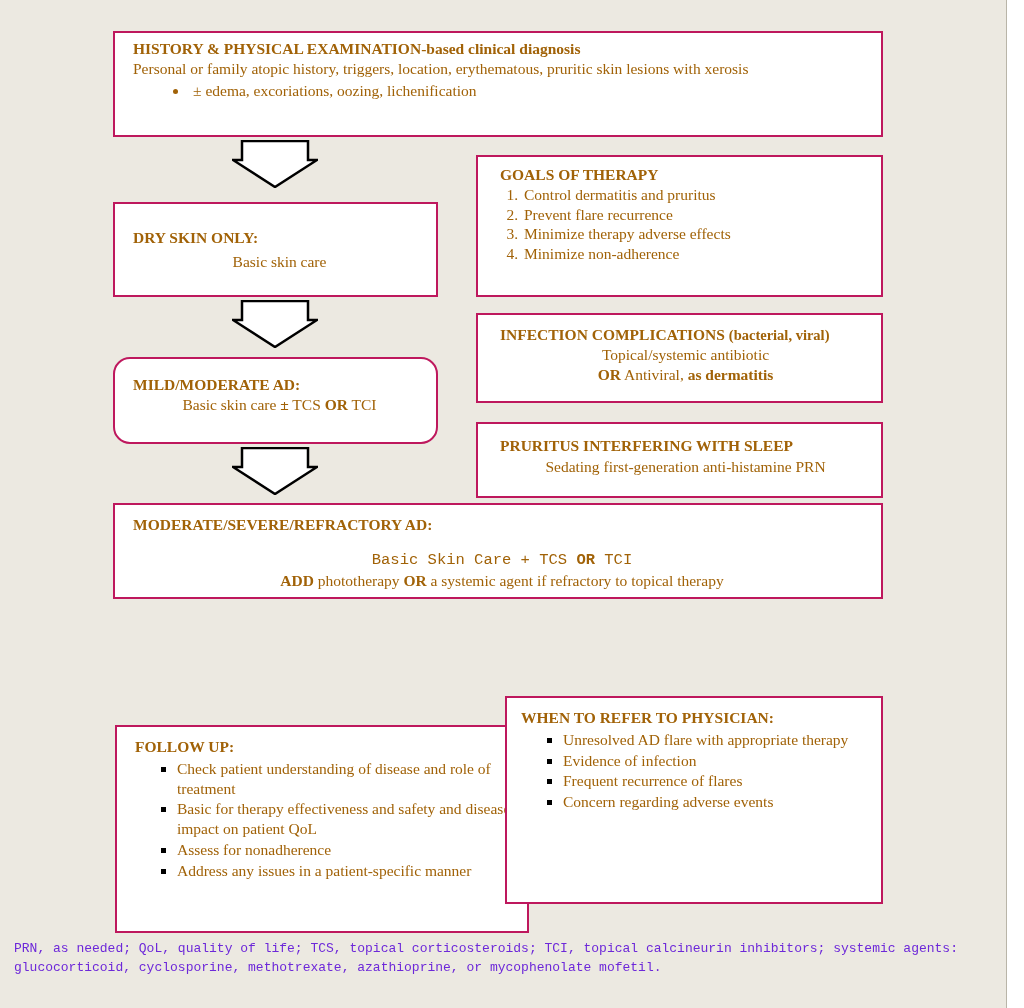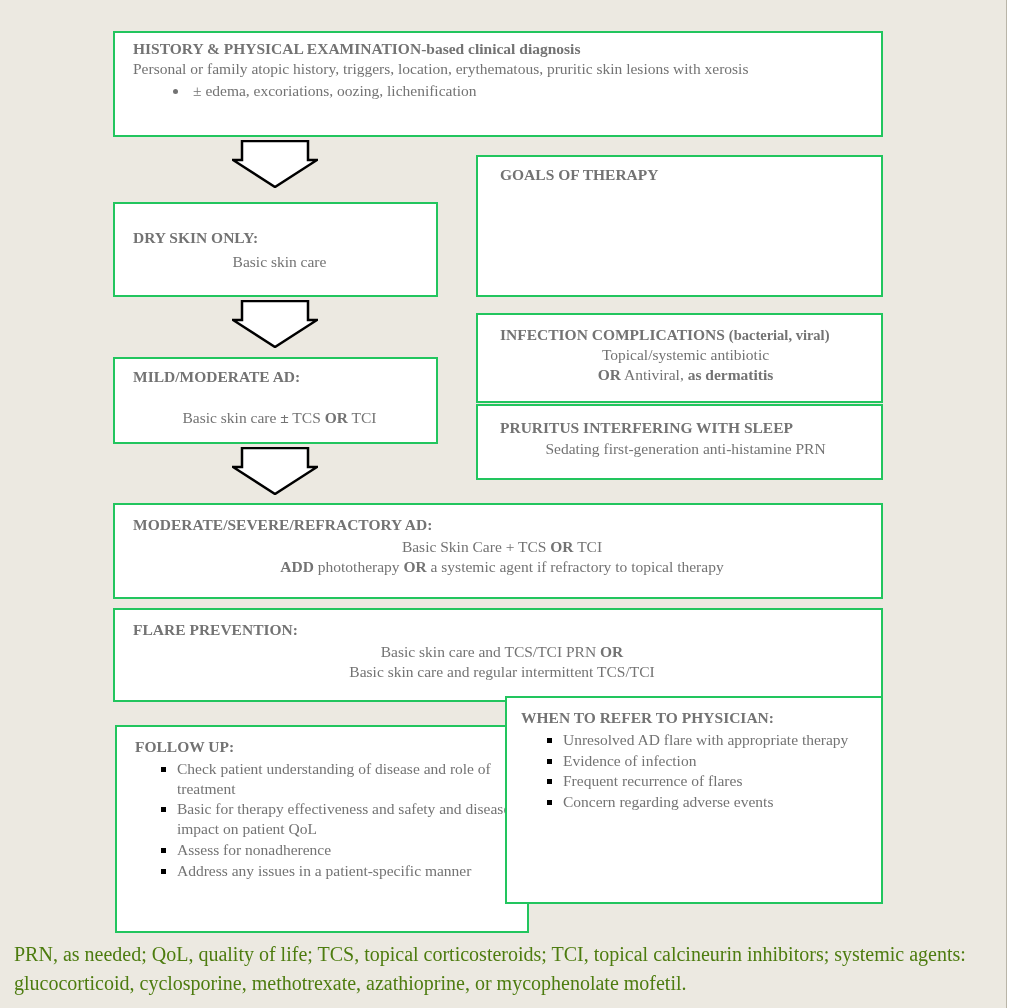--- a/index.html
+++ b/index.html
@@ -35,26 +35,26 @@
   .canvas {
     position: absolute;
     left: 0; top: 0;
     width: 1006px;
     height: 1008px;
   }
 
   
   .box {
     position: absolute;
-    border: 2px solid #22c55e;
+    border: 2px solid #be185d;
     background: #ffffff;
     box-sizing: border-box;
     font-size: 15.5px;
     line-height: 1.28;
-    color: #737373;
+    color: #a16207;
     padding: 6px 10px 6px 18px;
   }
   .box .ttl {
     font-weight: bold;
   }
   .ctr { text-align: center; }
   .b { font-weight: bold; }
 
   ul.dots {
     margin: 2px 0 0 0;
@@ -96,24 +96,24 @@
     width: 86px;
     height: 48px;
   }
   .arrow svg { display: block; }
 
   .footnote {
     position: absolute;
     left: 14px;
     top: 940px;
     width: 960px;
-    font-family: Liberation Serif, serif;
-    font-size: 20px;
+    font-family: Liberation Mono, monospace;
+    font-size: 13px;
     line-height: 1.45;
-    color: #4d7c0f;
+    color: #6d28d9;
   }
 </style>
 </head>
 <body>
 
 <div class="page">
   <div class="right-edge"></div>
   <div class="right-edge-line"></div>
 
   <div class="canvas">
@@ -138,70 +138,69 @@
       <div class="ttl">DRY SKIN ONLY:</div>
       <div class="ctr" style="margin-top:4px;">Basic skin care</div>
     </div>
 
     <div class="arrow" style="left:232px; top:300px;">
       <svg width="86" height="48" viewBox="0 0 86 48">
         <polygon points="10,1 76,1 76,20 85,20 43,47 1,20 10,20" fill="#ffffff" stroke="#000000" stroke-width="2.5"></polygon>
       </svg>
     </div>
 
-    <div class="box" style="left:113px; top:357px; width:325px; height:87px; padding-top:8px;">
+    <div class="box" style="left:113px; top:357px; width:325px; height:87px; padding-top:16px;border-radius:17px;">
       <div class="ttl">MILD/MODERATE AD:</div>
-      <div class="ctr" style="margin-top:21px;text-align:center;">
+      <div class="ctr" style="margin-top:0;text-align:center;">
         <span>Basic skin care </span><span class="b">±</span><span> TCS </span><span class="b">OR</span><span> TCI</span>
       </div>
     </div>
 
     <div class="arrow" style="left:232px; top:447px;">
       <svg width="86" height="48" viewBox="0 0 86 48">
         <polygon points="10,1 76,1 76,20 85,20 43,47 1,20 10,20" fill="#ffffff" stroke="#000000" stroke-width="2.5"></polygon>
       </svg>
     </div>
 
     <div class="box" style="left:476px; top:155px; width:407px; height:142px; padding:8px 10px 6px 22px;">
       <div class="ttl">GOALS OF THERAPY</div>
+      <ol class="nums">
+        <li>Control dermatitis and pruritus</li>
+        <li>Prevent flare recurrence</li>
+        <li>Minimize therapy adverse effects</li>
+        <li>Minimize non-adherence</li>
+      </ol>
     </div>
 
     <div class="box" style="left:476px; top:313px; width:407px; height:90px; padding:10px 10px 6px 22px;">
       <div>
         <span class="ttl">INFECTION COMPLICATIONS</span>
         <span class="ttl" style="font-size:14.5px;">(bacterial, viral)</span>
       </div>
       <div class="ctr">Topical/systemic antibiotic</div>
       <div class="ctr">
         <span class="b">OR</span><span> Antiviral, </span><span class="b">as dermatitis</span>
       </div>
     </div>
 
-    <div class="box" style="left:476px; top:404px; width:407px; height:76px; padding:12px 10px 6px 22px;">
+    <div class="box" style="left:476px; top:422px; width:407px; height:76px; padding:12px 10px 6px 22px;">
       <div class="ttl">PRURITUS INTERFERING WITH SLEEP</div>
       <div class="ctr" style="margin-top:1px;">Sedating first-generation anti-histamine PRN</div>
     </div>
 
     <div class="box" style="left:113px; top:503px; width:770px; height:96px; padding:10px 10px 6px 18px;">
       <div class="ttl">MODERATE/SEVERE/REFRACTORY AD:</div>
-      <div class="ctr" style="margin-top:2px;">
+      <div class="ctr" style="margin-top:16px;font-family:Liberation Mono, monospace;">
         <span>Basic Skin Care + TCS </span><span class="b">OR</span><span> TCI</span>
       </div>
       <div class="ctr">
         <span class="b">ADD</span><span> phototherapy </span><span class="b">OR</span><span> a systemic agent if refractory to topical therapy</span>
       </div>
     </div>
 
-    <div class="box" style="left:113px; top:608px; width:770px; height:94px; padding:10px 10px 6px 18px;">
-      <div class="ttl">FLARE PREVENTION:</div>
-      <div class="ctr" style="margin-top:2px;">
-        <span>Basic skin care and TCS/TCI PRN </span><span class="b">OR</span>
-      </div>
-      <div class="ctr">Basic skin care and regular intermittent TCS/TCI</div>
-    </div>
 
     <div class="box" style="left:115px; top:725px; width:414px; height:208px; padding:10px 8px 6px 18px;">
       <div class="ttl">FOLLOW UP:</div>
       <ul class="sq">
         <li>Check patient understanding of disease and role of treatment</li>
         <li>Basic for therapy effectiveness and safety and disease impact on patient QoL</li>
         <li>Assess for nonadherence</li>
         <li>Address any issues in a patient-specific manner</li>
       </ul>
     </div>

